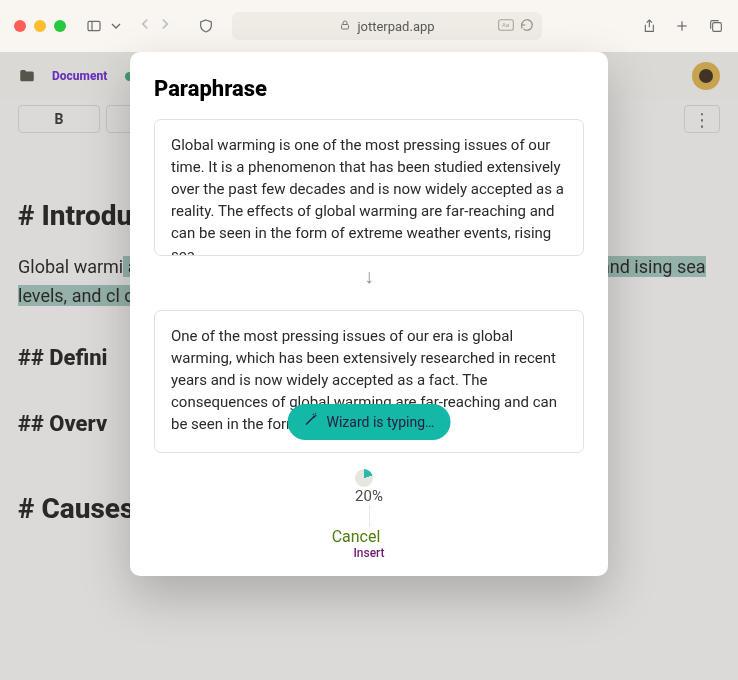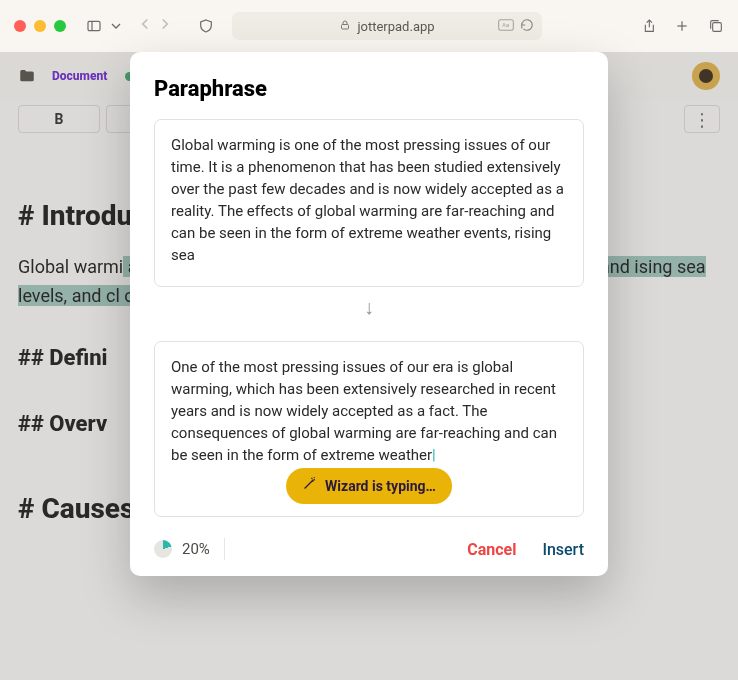--- a/index.html
+++ b/index.html
@@ -135,45 +135,46 @@
     overflow:hidden;
   }
   .tb1 { height: 168px; }
   .tb2 { height: 176px; margin-top: 12px; position:relative; }
   .arrow-down { text-align:center; color:#969690; margin: 8px 0 10px; font-size: 20px; font-weight: bold;}
   .cursor-pipe { color:#28b3aa; }
   .wizard-badge {
     position:absolute;
     left:50%; transform:translateX(-50%);
     bottom:12px;
-    background:#eab308;
+    background:#14b8a6;
     color:#2b1a3f;
     font-size:14px;
-    font-weight:700;
+    font-weight:400;
     padding: 7px 16px;
     border-radius: 999px;
     display:flex; align-items:center; gap:8px;
   }
   .wand { font-size:15px; }
   .modal-footer {
     margin-top:auto;
     display:flex;
     align-items:center;
     padding-top: 16px;
+    flex-direction: column;
   }
   .progress-circ {
     width:18px; height:18px; border-radius:50%;
     background: conic-gradient(#2bb8ac 0 72deg, #e7e5df 72deg 360deg);
     margin-right:10px;
   }
   .pct { color:#4a4a46; font-size:15px; }
   .foot-vdiv { width:1px; height:22px; background:#eae7e0; margin: 0 14px; }
   .foot-spacer { flex:1; }
-  .btn-cancel { color:#ef4444; font-size:16px; font-weight:700; margin-right:26px; cursor:pointer; }
-  .btn-insert { color:#0c4a6e; font-size:16px; font-weight:500; }
+  .btn-cancel { color:#4d7c0f; font-size:16px; font-weight:400; margin-right:26px; cursor:pointer; }
+  .btn-insert { color:#701a75; font-size:12px; font-weight:500; }
 </style>
 </head>
 <body>
 
 <div class="browser-bar">
   <div class="traffic-lights">
     <div class="tl tl-r"></div>
     <div class="tl tl-y"></div>
     <div class="tl tl-g"></div>
   </div>

